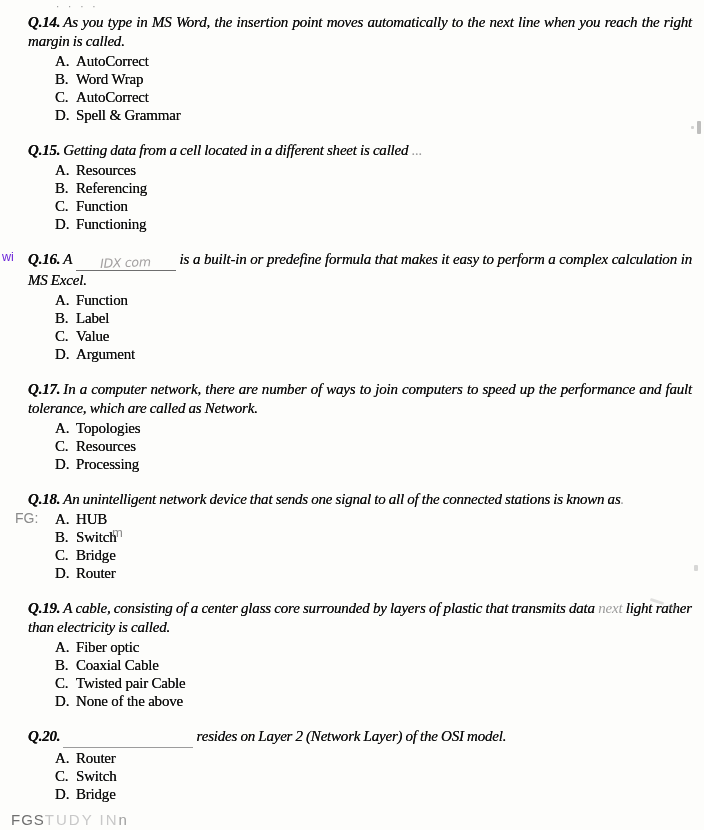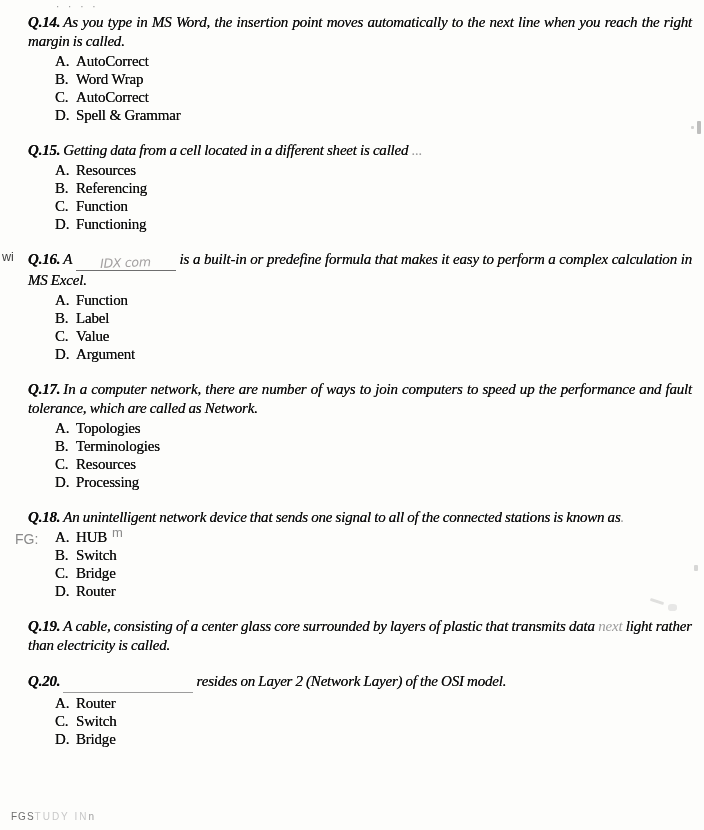--- a/index.html
+++ b/index.html
@@ -56,24 +56,24 @@
     text-shadow: none;
   }
 
   .artifact {
     position: absolute;
     font-family: "Liberation Sans", sans-serif;
     text-shadow: none;
     white-space: nowrap;
   }
   .noise-dots { left: 56px; top: 1px; font-size: 10px; letter-spacing: 3px; color: #8e8e8e; }
-  .margin-q16 { left: 2px;  top: 250px; font-size: 12.5px; color: #404040; }
-  .margin-q18 { left: 15px; top: 531px; font-size: 14px;   color: #8a8a8a; }
+  .margin-q16 { left: 2px;  top: 250px; font-size: 12.5px; color: #6d28d9; }
+  .margin-q18 { left: 15px; top: 510px; font-size: 14px;   color: #8a8a8a; }
   .stray-m    { left: 112px; top: 525px; font-size: 13px;  color: #8a8a8a; }
-  .footer-mark { left: 11px; top: 811px; font-size: 10px; letter-spacing: 1px; color: #6f6f6f; }
+  .footer-mark { left: 11px; top: 811px; font-size: 15px; letter-spacing: 1px; color: #6f6f6f; }
   .footer-mark .fw-faint { color: #c8c8c8; letter-spacing: 2px; }
   .footer-mark .fw-tail  { color: #9f9f9f; }
 
   .speck { position: absolute; background: #a8a8a8; border-radius: 1px; }
   .speck-1 { left: 697px; top: 121px; width: 4px; height: 13px; opacity: .75; }
   .speck-1b { left: 691px; top: 126px; width: 3px; height: 3px; opacity: .5; }
   .speck-2 { left: 650px; top: 600px; width: 14px; height: 3px; opacity: .35; transform: rotate(18deg); }
   .speck-2b { left: 668px; top: 604px; width: 9px; height: 7px; opacity: .25; border-radius: 40%; }
   .speck-3 { left: 694px; top: 565px; width: 4px; height: 6px; opacity: .45; }
 </style>
@@ -109,38 +109,43 @@
       <li class="option"><span class="letter">B.</span><span class="otext">Label</span></li>
       <li class="option"><span class="letter">C.</span><span class="otext">Value</span></li>
       <li class="option"><span class="letter">D.</span><span class="otext">Argument</span></li>
     </ol>
   </section>
 
   <section class="question">
     <p class="qtext"><b class="qnum">Q.17.</b><span>In a computer network, there are number of ways to join computers to speed up the performance and fault tolerance, which are called as Network.</span></p>
     <ol class="options">
       <li class="option"><span class="letter">A.</span><span class="otext">Topologies</span></li>
-      <li class="option"><span class="letter">B.</span><span class="otext">Terminologies</span></li>
       <li class="option"><span class="letter">C.</span><span class="otext">Resources</span></li>
       <li class="option"><span class="letter">D.</span><span class="otext">Processing</span></li>
     </ol>
   </section>
 
   <section class="question">
     <p class="qtext"><b class="qnum">Q.18.</b><span>An unintelligent network device that sends one signal to all of the connected stations is known as</span><span class="faint">.</span></p>
     <ol class="options">
       <li class="option"><span class="letter">A.</span><span class="otext">HUB</span></li>
       <li class="option"><span class="letter">B.</span><span class="otext">Switch</span></li>
       <li class="option"><span class="letter">C.</span><span class="otext">Bridge</span></li>
       <li class="option"><span class="letter">D.</span><span class="otext">Router</span></li>
     </ol>
   </section>
 
   <section class="question">
     <p class="qtext"><b class="qnum">Q.19.</b><span>A cable, consisting of a center glass core surrounded by layers of plastic that transmits data</span> <span class="faint">next</span> <span>light rather than electricity is called.</span></p>
+    <ol class="options">
+      <li class="option"><span class="letter">A.</span><span class="otext">Fiber optic</span></li>
+      <li class="option"><span class="letter">B.</span><span class="otext">Coaxial Cable</span></li>
+      <li class="option"><span class="letter">C.</span><span class="otext">Twisted pair Cable</span></li>
+      <li class="option"><span class="letter">D.</span><span class="otext">None of the above</span></li>
+    </ol>
   </section>
 
   <section class="question">
     <p class="qtext"><b class="qnum">Q.20.</b><span class="blank blank-q20"><span class="blank-ghost"></span></span> <span>resides on Layer 2 (Network Layer) of the OSI model.</span></p>
     <ol class="options">
       <li class="option"><span class="letter">A.</span><span class="otext">Router</span></li>
       <li class="option"><span class="letter">C.</span><span class="otext">Switch</span></li>
       <li class="option"><span class="letter">D.</span><span class="otext">Bridge</span></li>
     </ol>
   </section>

